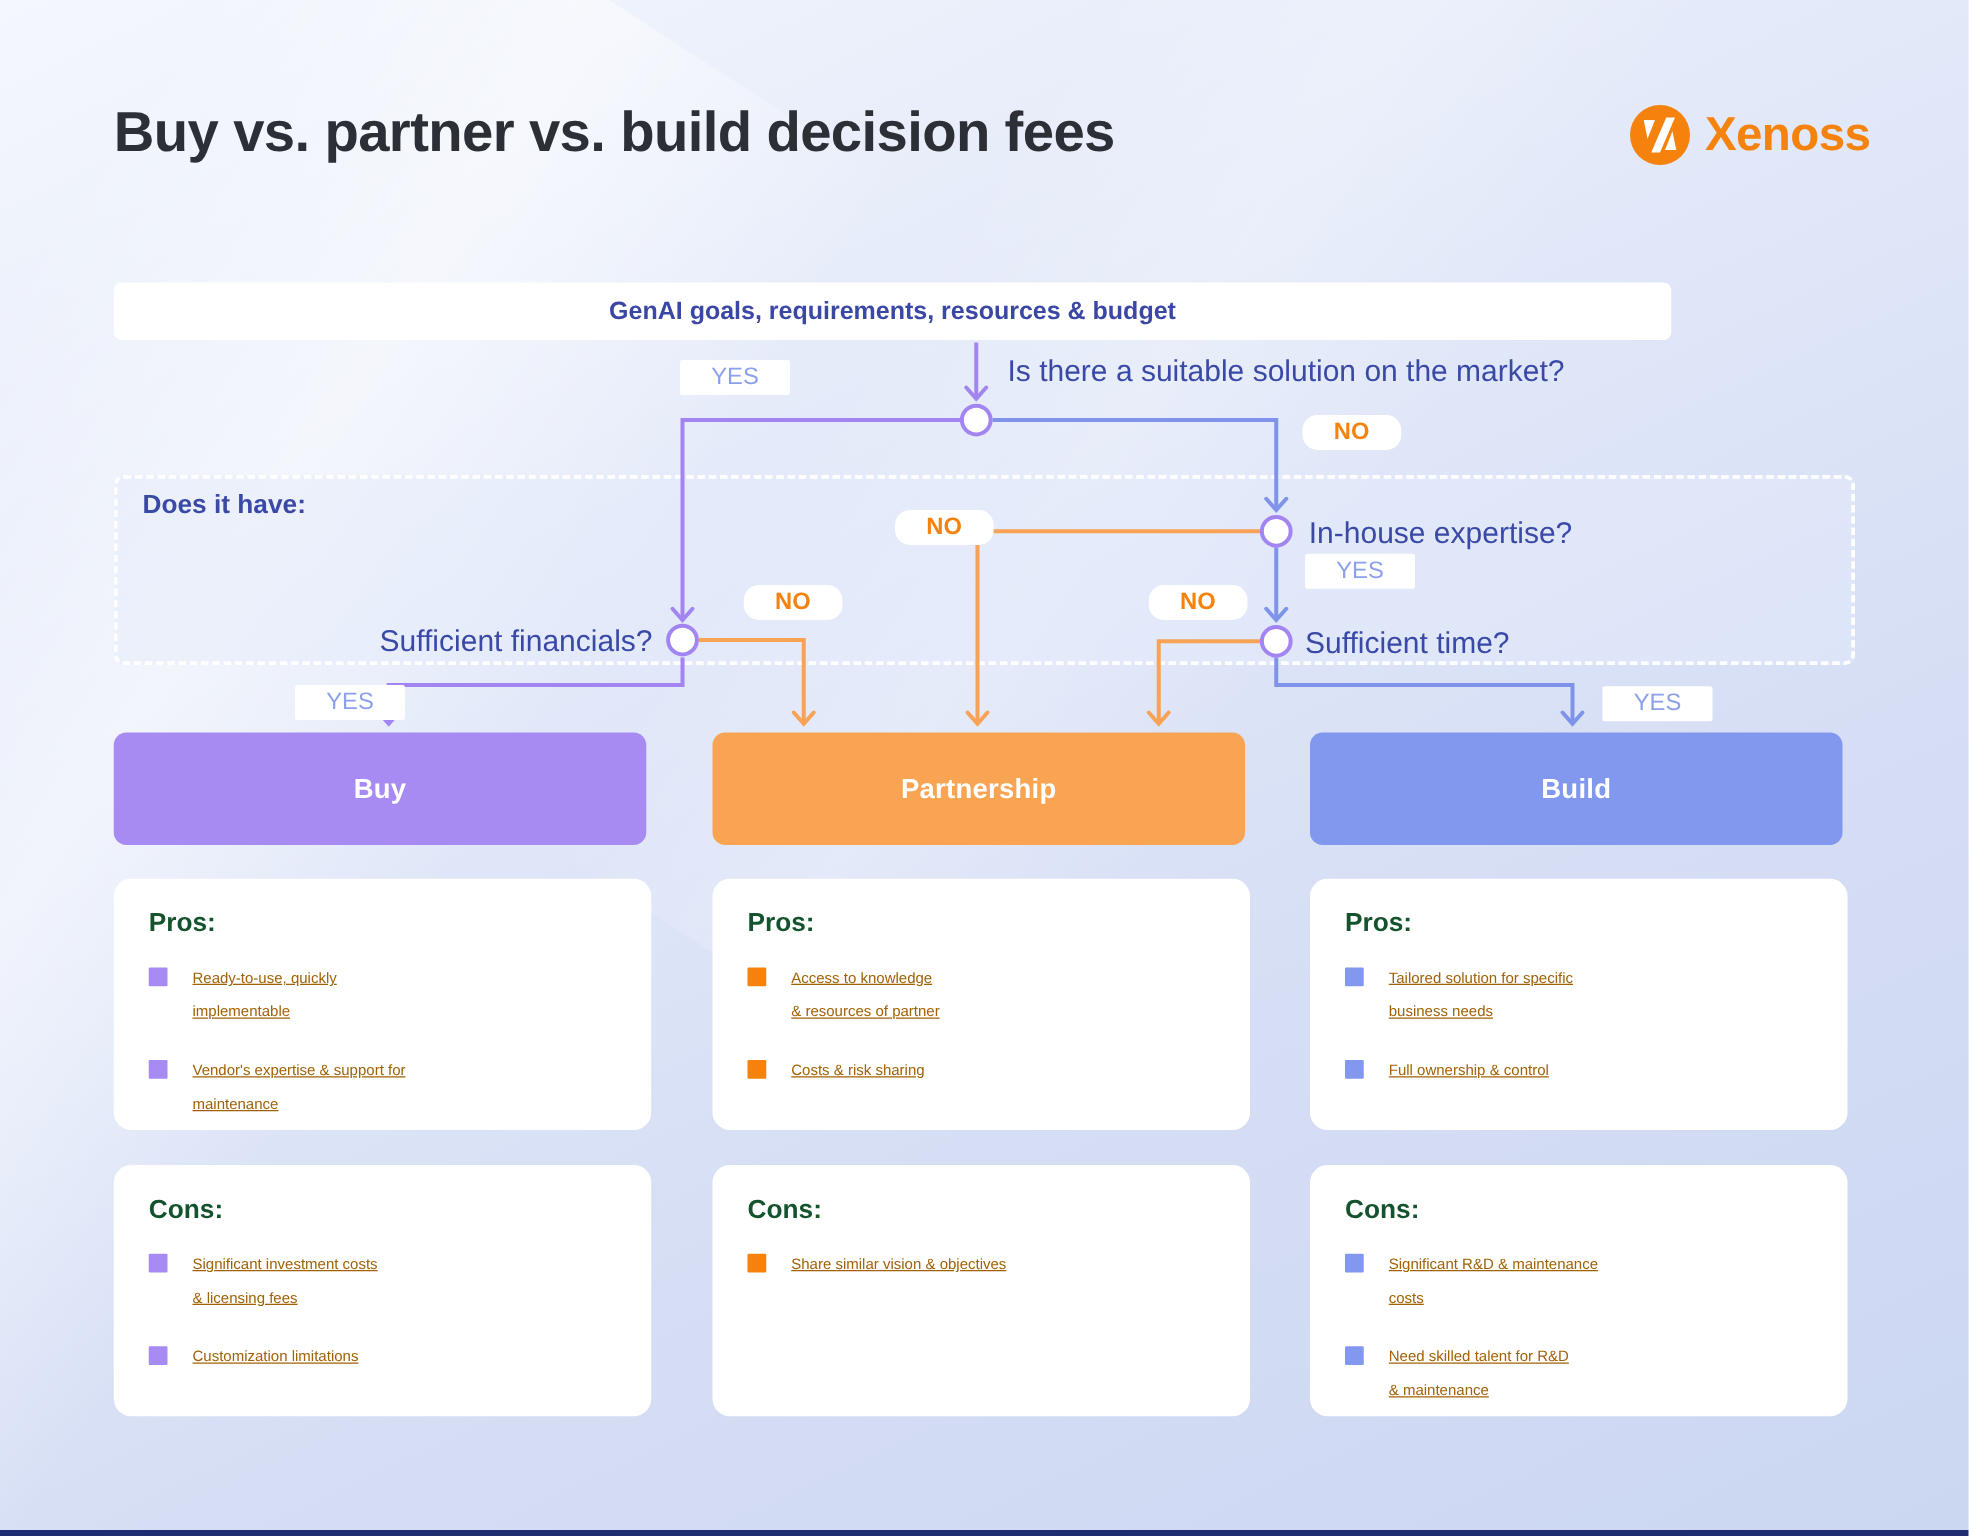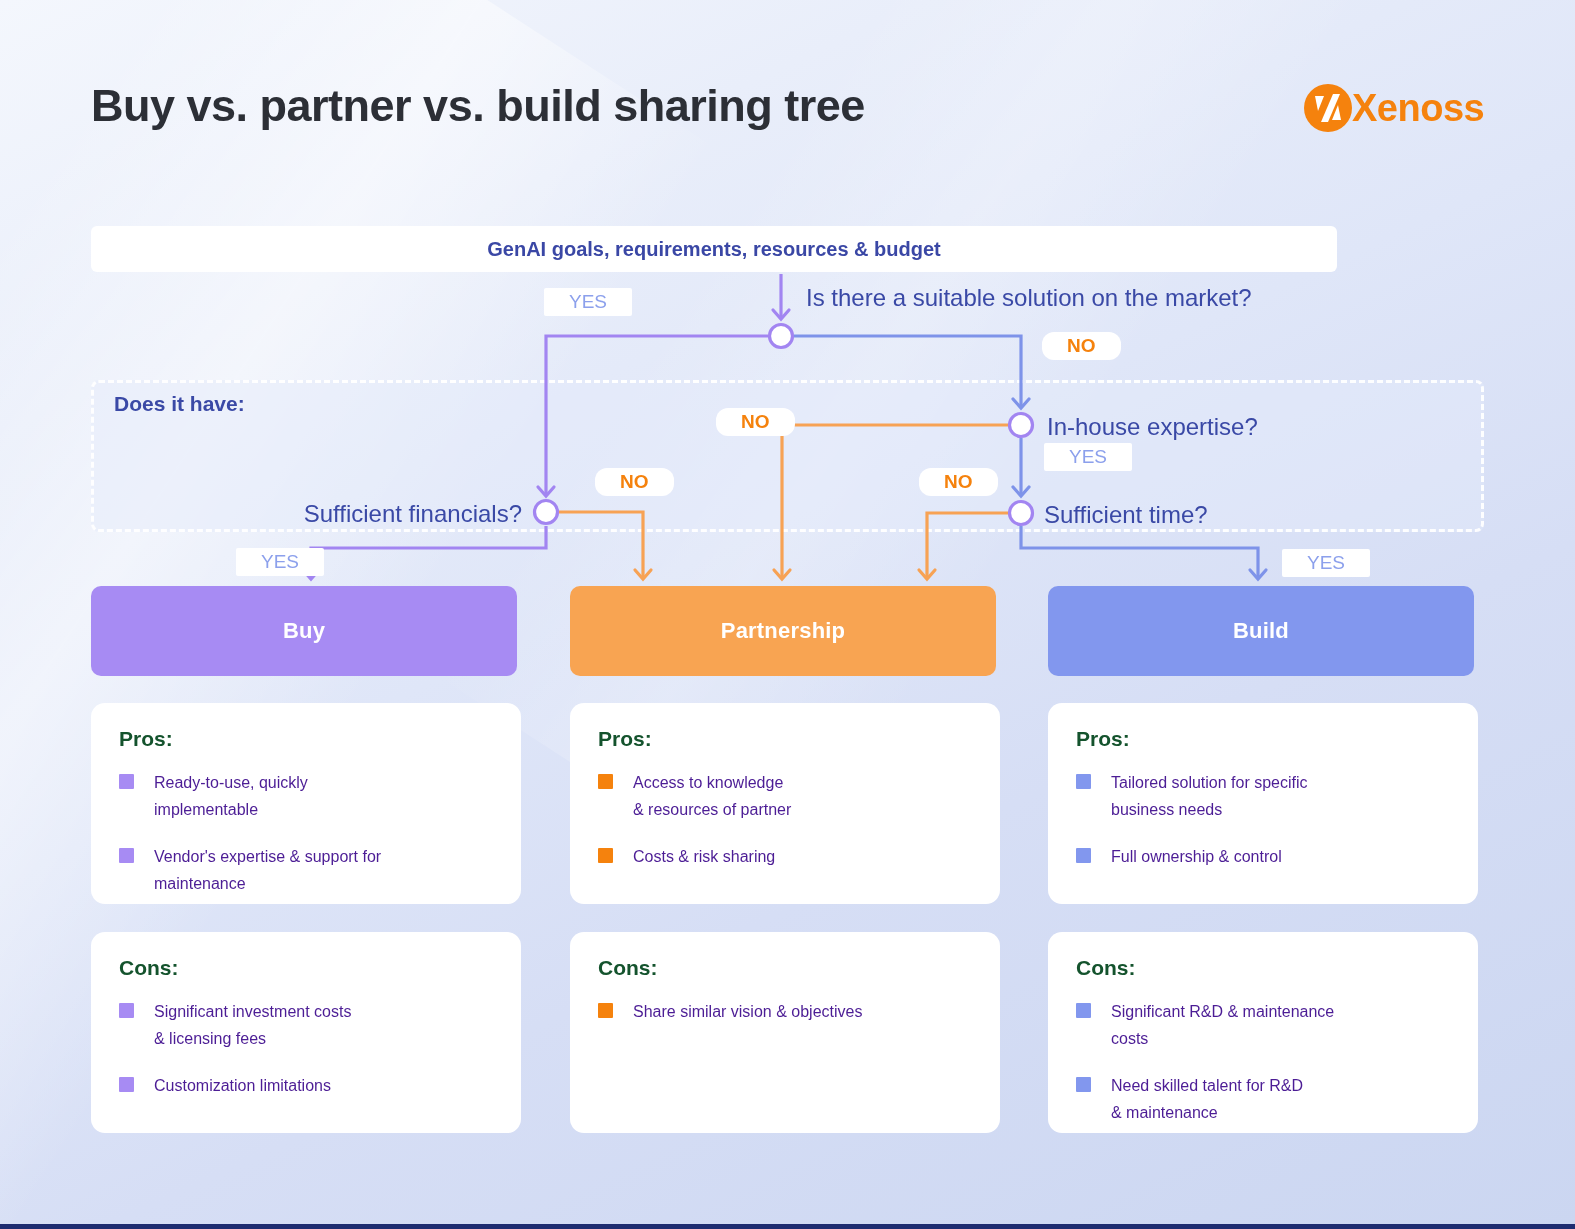--- a/index.html
+++ b/index.html
@@ -11,21 +11,21 @@
   .streak{position:absolute;pointer-events:none;}
   .streak.s1{left:-260px;top:-140px;width:560px;height:1700px;transform:rotate(33deg);
     background:linear-gradient(90deg,rgba(255,255,255,0) 0%,rgba(255,255,255,.5) 50%,rgba(255,255,255,0) 100%);}
   .streak.s2{left:780px;top:-500px;width:420px;height:1400px;transform:rotate(33deg);
     background:linear-gradient(90deg,rgba(255,255,255,0) 0%,rgba(255,255,255,.22) 50%,rgba(255,255,255,0) 100%);}
   .bottom-strip{position:absolute;left:0;bottom:0;width:100%;height:5px;background:#1E2C70;}
 
   .page-title{position:absolute;left:91px;top:80px;font-size:45px;font-weight:700;
     letter-spacing:-0.5px;color:#2C2F36;}
 
-  .logo{position:absolute;left:1304px;top:84px;display:flex;align-items:center;gap:0;}
+  .logo{position:absolute;left:1304px;top:84px;display:flex;align-items:center;gap:12px;}
   .logo-text{font-size:38px;font-weight:700;color:#F5820D;letter-spacing:-0.5px;}
 
   .top-bar{position:absolute;left:91px;top:226px;width:1246px;height:46px;background:#ffffff;
     border-radius:6px;display:flex;align-items:center;justify-content:center;
     font-size:20px;font-weight:700;color:#3A47A5;}
 
   .dashed-box{position:absolute;left:91px;top:380px;width:1393px;height:152px;
     border:3px dashed rgba(255,255,255,.95);border-radius:8px;
     background:rgba(228,235,251,.45);box-sizing:border-box;}
 
@@ -65,30 +65,30 @@
   .card.col1{left:91px;}
   .card.col2{left:570px;}
   .card.col3{left:1048px;}
   .card-title{font-size:21px;font-weight:700;color:#14532d;margin-bottom:18px;}
   .bullet{display:flex;margin-bottom:20px;}
   .bullet:last-child{margin-bottom:0;}
   .sq{flex:0 0 15px;width:15px;height:15px;margin-top:5px;margin-right:20px;border-radius:1px;}
   .sq.purple{background:#A78BF3;}
   .sq.orange{background:#F5820D;}
   .sq.blue{background:#8297EE;}
-  .bullet-text{font-size:16px;line-height:27px;color:#4c1d95;white-space:pre-line;}
+  .bullet-text{font-size:12px;line-height:27px;color:#a16207;white-space:pre-line;text-decoration:underline;}
 </style>
 </head>
 <body>
 
 <div class="canvas">
   <div class="streak s1"></div>
   <div class="streak s2"></div>
 
-  <div class="page-title">Buy vs. partner vs. build sharing tree</div>
+  <div class="page-title">Buy vs. partner vs. build decision fees</div>
 
   <div class="logo">
     <span style="display:inline-flex;">
       <svg width="48" height="48" viewBox="0 0 48 48">
         <circle cx="24" cy="24" r="24" fill="#F5820D"></circle>
         <polygon points="17,38 29,10 36,10 24,38" fill="#ffffff"></polygon>
         <polygon points="11,12 20,12 14,27" fill="#ffffff"></polygon>
         <polygon points="37,36 28,36 34,21" fill="#ffffff"></polygon>
       </svg>
     </span>

